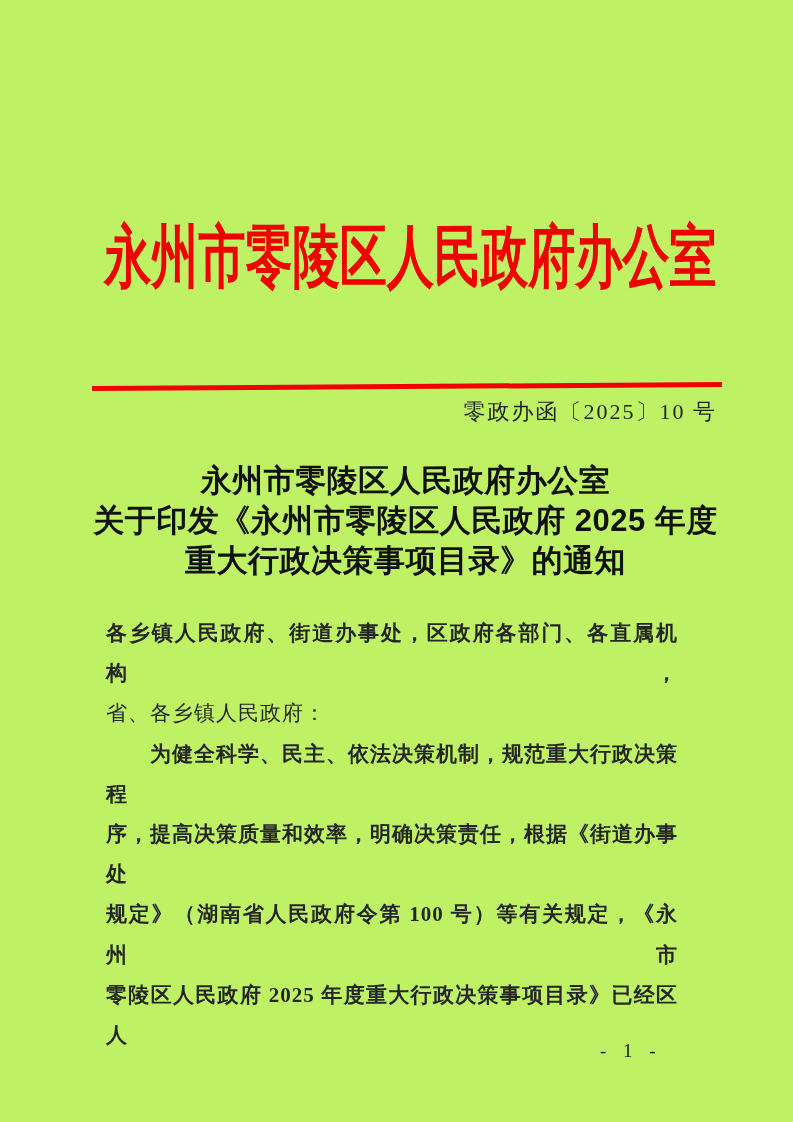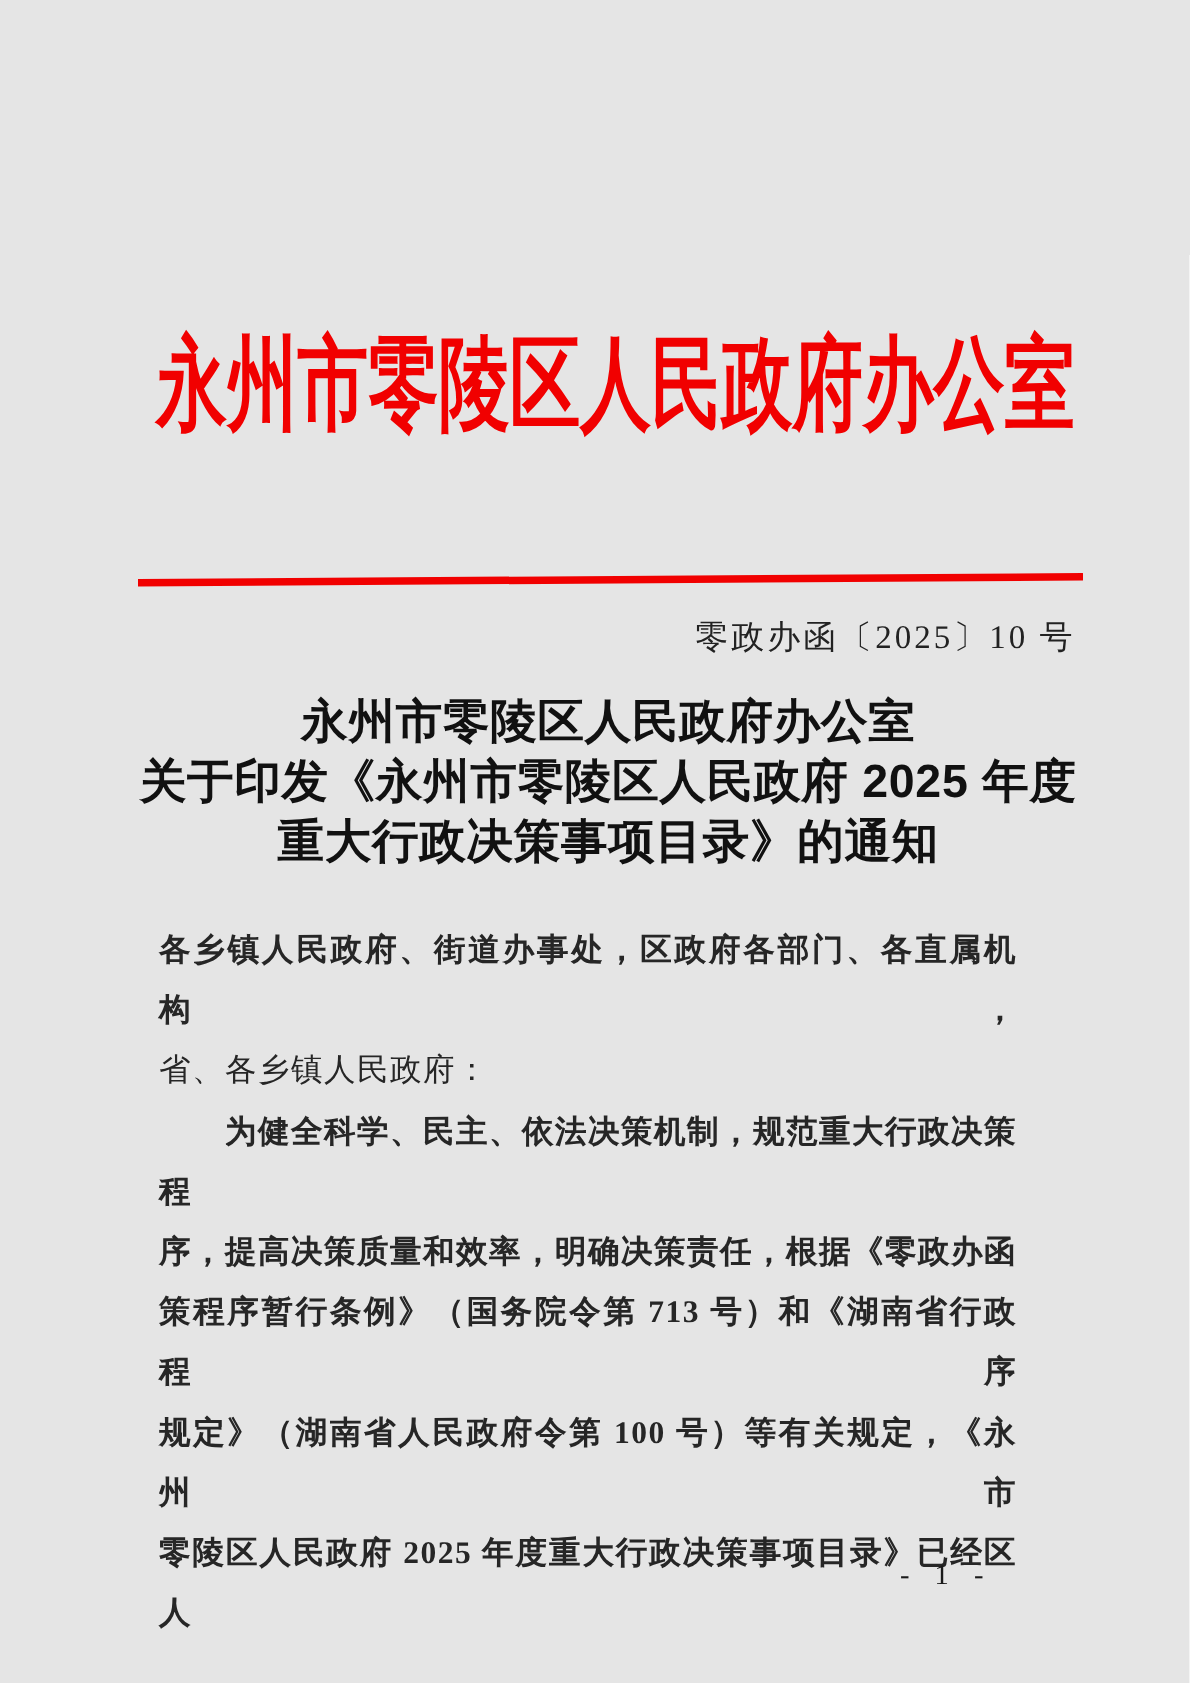--- a/index.html
+++ b/index.html
@@ -1,20 +1,20 @@
 <!DOCTYPE html>
 <html><head>
 <meta charset="utf-8">
 <style>
   html, body { margin: 0; padding: 0; background: #ffffff; }
   .page {
     position: relative;
     width: 793px;
     height: 1122px;
-    background: #e5e5e5;
+    background: #bef264;
     overflow: hidden;
     color: #1f1f1f;
     font-family: "Liberation Serif", "DejaVu Serif", serif;
   }
   
   .letterhead {
     position: absolute;
     top: 221px;
     left: 9px;
     width: 100%;
@@ -39,21 +39,20 @@
   
   .doc-number {
     position: absolute;
     top: 397px;
     right: 76px;
     font-size: 22px;
     line-height: 30px;
     letter-spacing: 2px;
     color: #222222;
     white-space: nowrap;
-    margin-top: 13px;
   }
   
   .title {
     position: absolute;
     top: 461px;
     left: 9px;
     width: 100%;
     text-align: center;
   }
   .title-line {
@@ -109,22 +108,21 @@
   <div class="title">
     <div class="title-line">永州市零陵区人民政府办公室</div>
     <div class="title-line">关于印发《永州市零陵区人民政府 2025 年度</div>
     <div class="title-line">重大行政决策事项目录》的通知</div>
   </div>
 
   <div class="body-text">
     <div class="bline full">各乡镇人民政府、街道办事处，区政府各部门、各直属机构，</div>
     <div class="bline end">省、各乡镇人民政府：</div>
     <div class="bline full indent">为健全科学、民主、依法决策机制，规范重大行政决策程</div>
-    <div class="bline full">序，提高决策质量和效率，明确决策责任，根据《零政办函</div>
-    <div class="bline full">策程序暂行条例》（国务院令第 713 号）和《湖南省行政程序</div>
+    <div class="bline full">序，提高决策质量和效率，明确决策责任，根据《街道办事处</div>
     <div class="bline full">规定》（湖南省人民政府令第 100 号）等有关规定，《永州市</div>
     <div class="bline full">零陵区人民政府 2025 年度重大行政决策事项目录》已经区人</div>
 
   </div>
 
   <div class="page-number">- 1 -</div>
 
 </div>
 
 </body></html>

